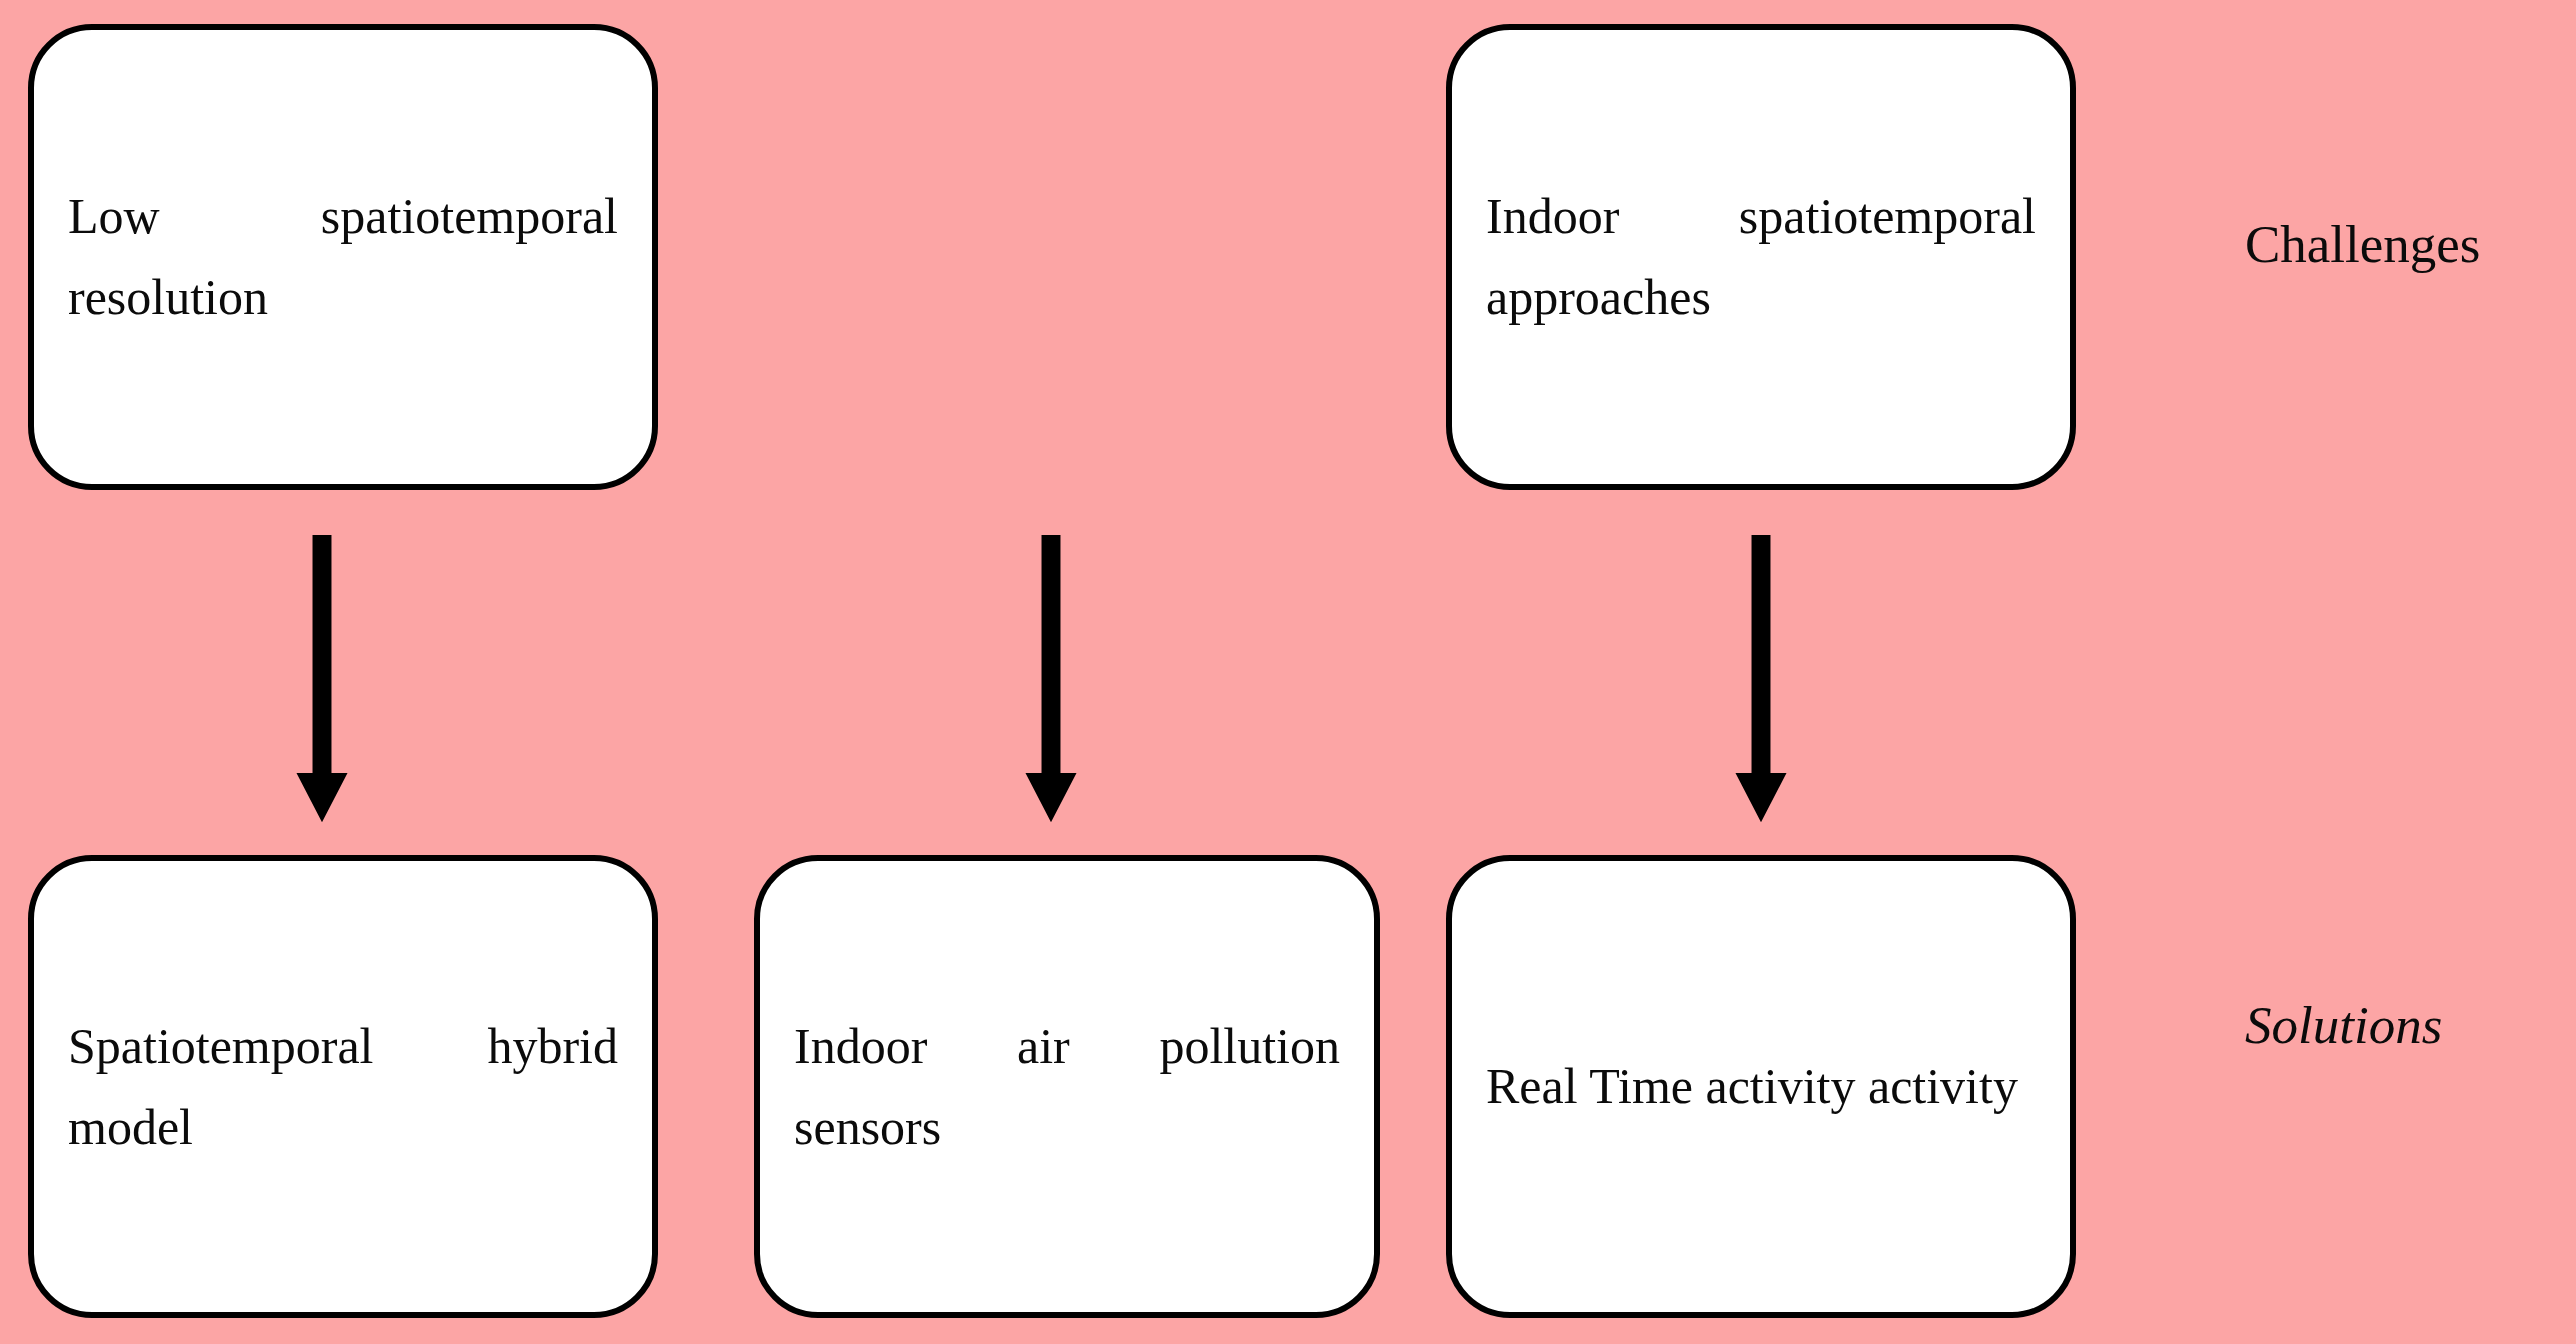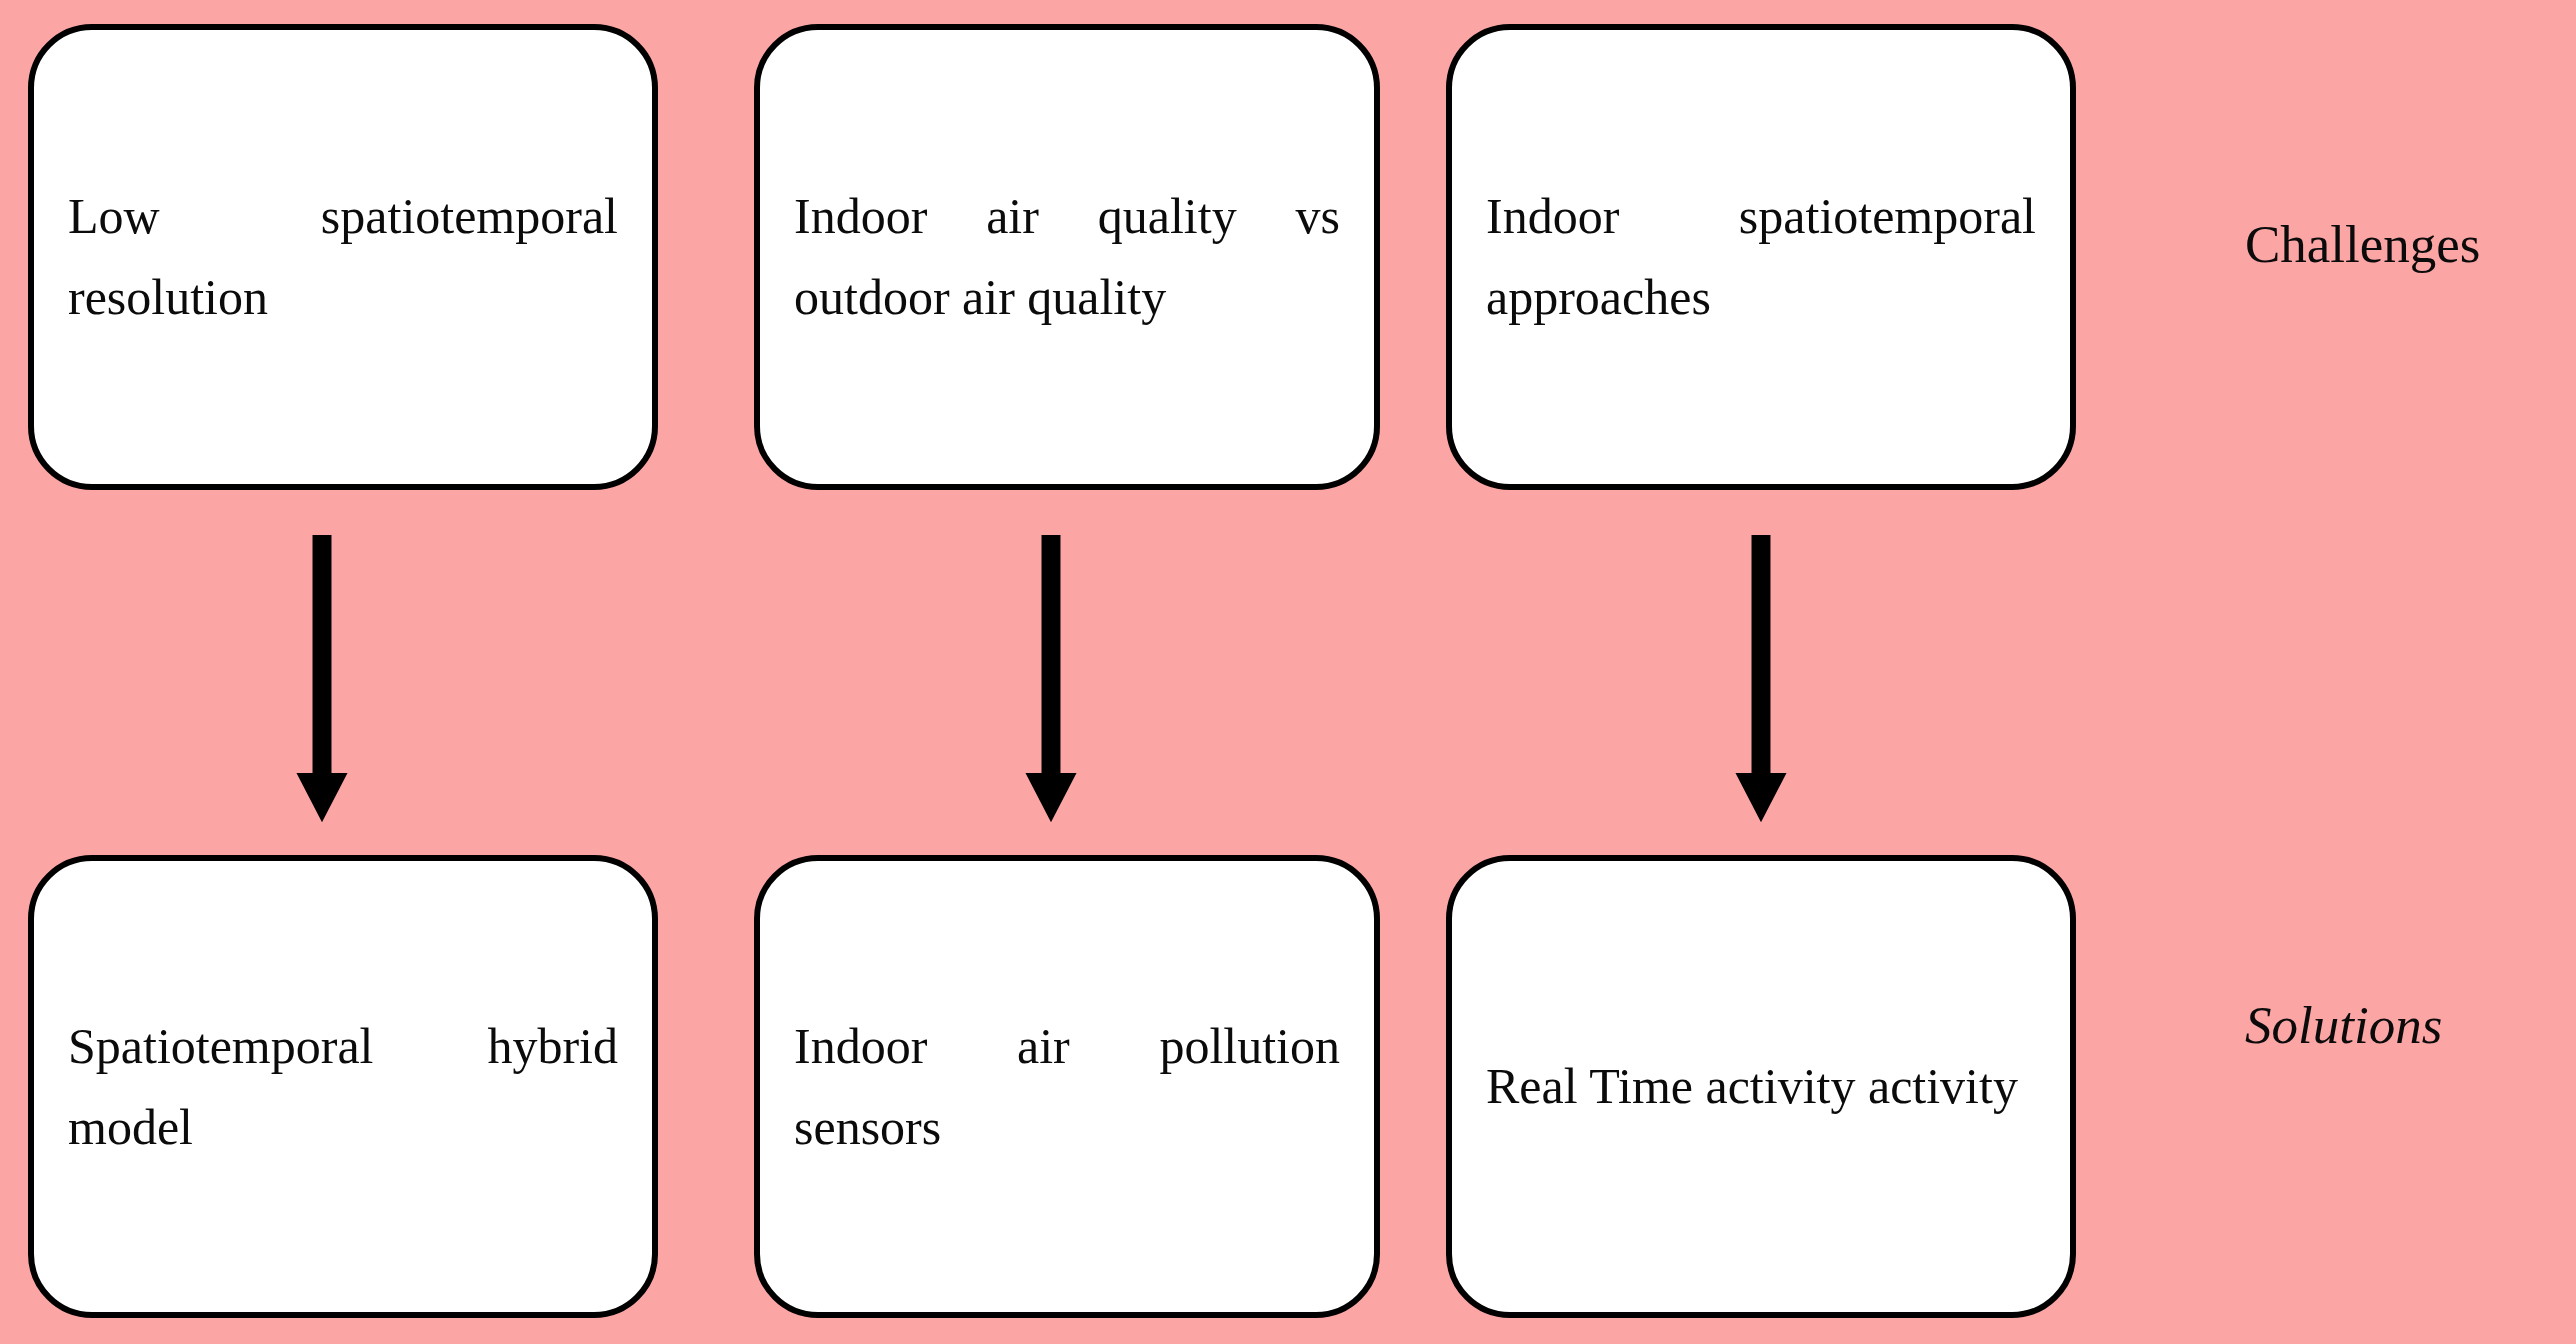--- a/index.html
+++ b/index.html
@@ -75,23 +75,20 @@
 </style>
 </head>
 <body>
 
 <div id="canvas">
 
   <div class="node row-top col-1">
     <span class="node-text three-line">Low spatiotemporal resolution</span>
   </div>
 
-  <div class="node row-top col-2">
-    <span class="node-text three-line">Indoor air quality vs outdoor air quality</span>
-  </div>
 
   <div class="node row-top col-3">
     <span class="node-text three-line">Indoor spatiotemporal approaches</span>
   </div>
 
   <div class="arrow" style="left:287px; top:535px;">
     <svg viewBox="0 0 96 400" preserveAspectRatio="none" aria-hidden="true">
       <polygon points="35,0 61,0 61,325 83,325 48,392 13,325 35,325" fill="#000000"></polygon>
     </svg>
   </div>

